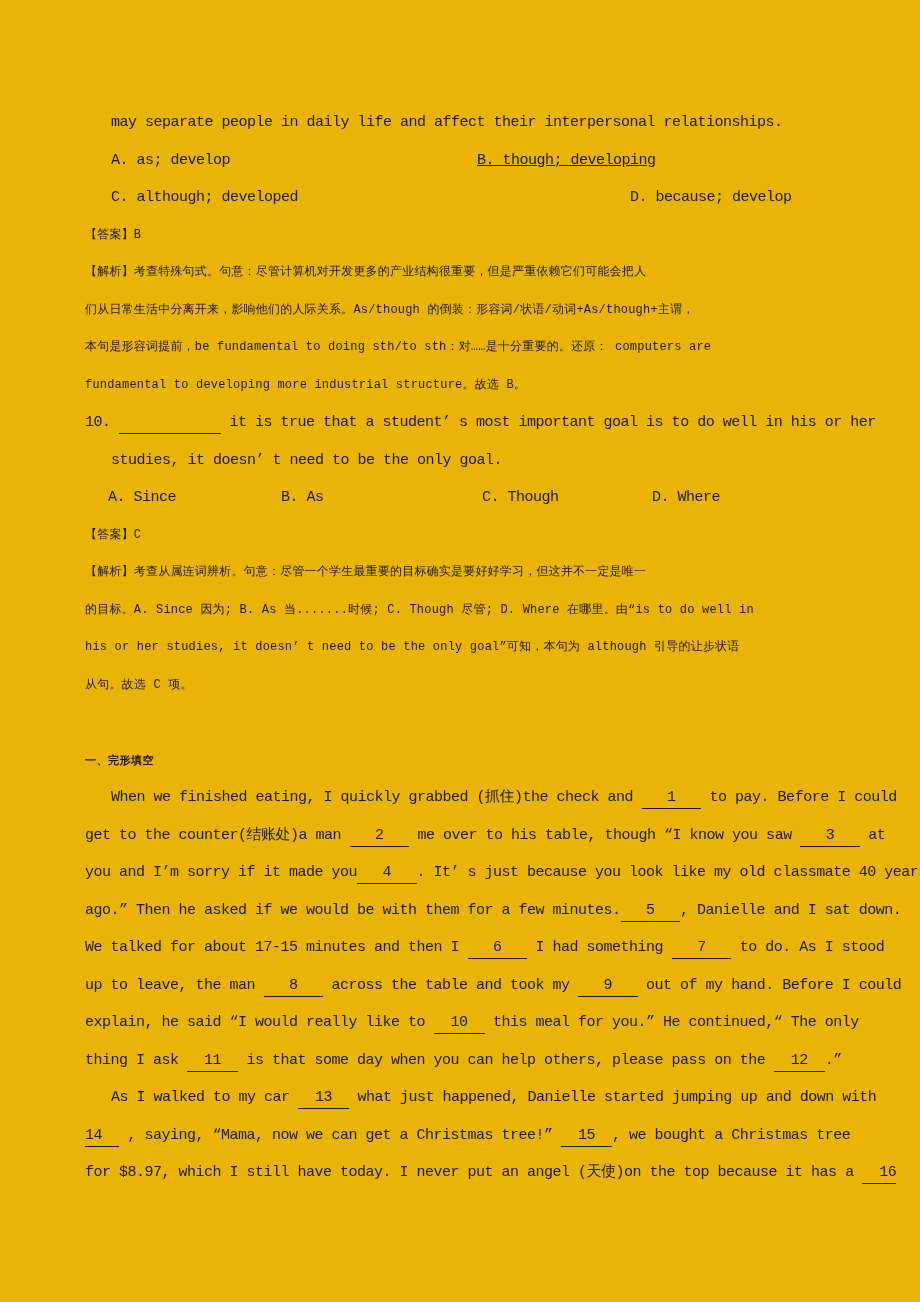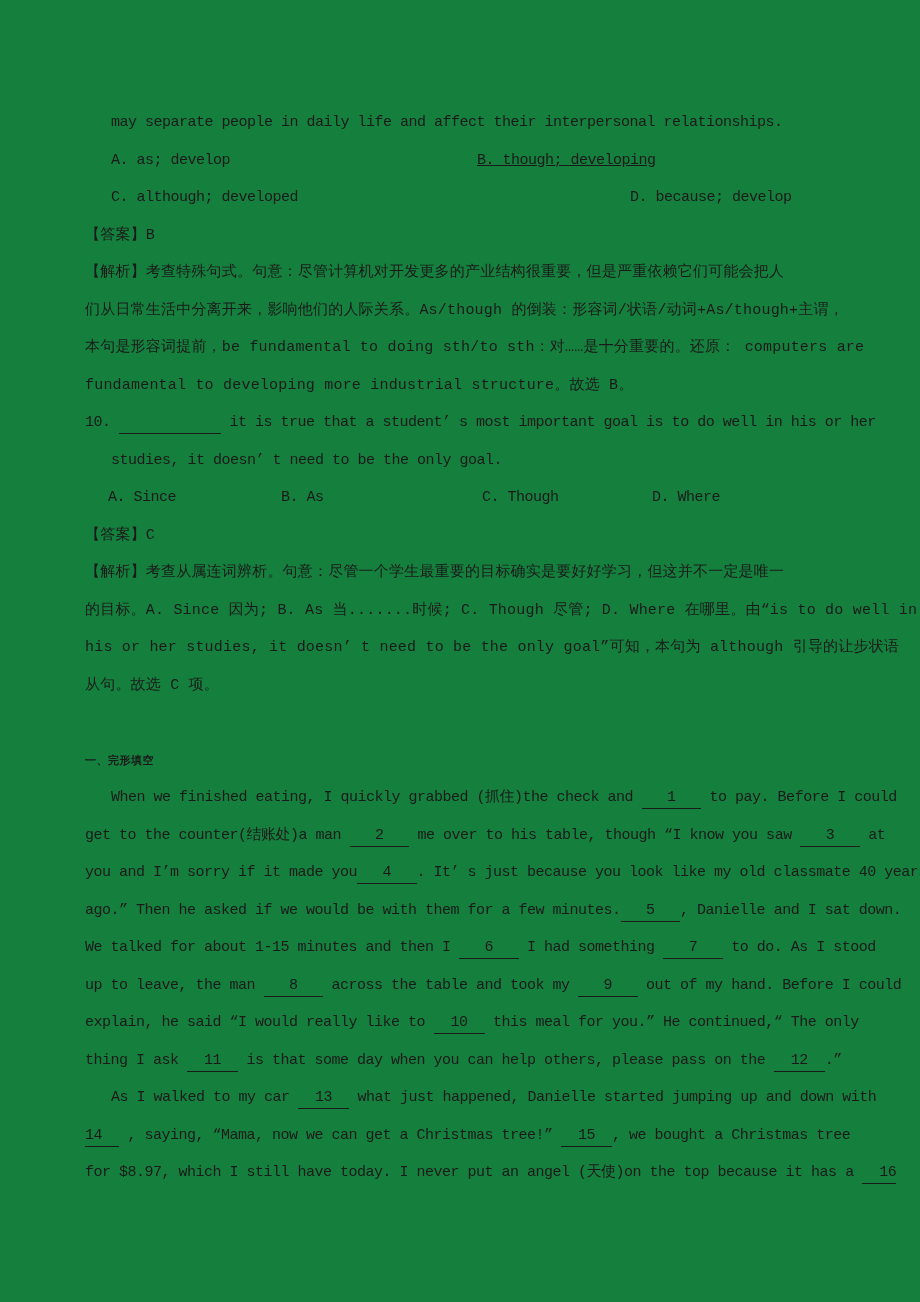--- a/index.html
+++ b/index.html
@@ -1,32 +1,32 @@
 <!DOCTYPE html>
 <html><head>
 <meta charset="utf-8">
 <style>
   html,body{margin:0;padding:0;background:#ffffff;}
   .page{
     position:relative;
     width:920px;height:1302px;
     box-sizing:border-box;
     padding:104px 64px 0 85px;
-    background:#15803d;
+    background:#eab308;
     color:#1a1a1a;
     font-family:"Liberation Mono","DejaVu Sans Mono",monospace;
     overflow:hidden;
   }
   .line{
     height:37.5px;line-height:37.5px;
     white-space:pre;
     font-size:15px;letter-spacing:-0.5px;
   }
   .indent{padding-left:26px;}
-  .cjk .line, .line.cjk{font-size:15px;letter-spacing:0.2px;}
+  .cjk .line, .line.cjk{font-size:12px;letter-spacing:0.2px;}
   .blank{
     display:inline-block;
     line-height:21px;
     border-bottom:1.2px solid #1a1a1a;
     white-space:pre;
   }
   .optrow{position:relative;}
   .optrow span{position:absolute;top:0;}
   .opt2a span:nth-child(1){left:26px;}
   .opt2a span:nth-child(2){left:392px;text-decoration:underline;}
@@ -77,21 +77,21 @@
     </div>
 
   <div class="spacer"></div>
   <div class="heading">一、完形填空</div>
 
   <div>
       <div class="line indent"><span>When we finished eating, I quickly grabbed (抓住)the check and </span><span class="blank">   1   </span><span> to pay. Before I could</span></div>
       <div class="line"><span>get to the counter(结账处)a man </span><span class="blank">   2   </span><span> me over to his table, though “I know you saw </span><span class="blank">   3   </span><span> at</span></div>
       <div class="line"><span>you and I’m sorry if it made you</span><span class="blank">   4   </span><span>. It’ s just because you look like my old classmate 40 years</span></div>
       <div class="line"><span>ago.” Then he asked if we would be with them for a few minutes.</span><span class="blank">   5   </span><span>, Danielle and I sat down.</span></div>
-      <div class="line"><span>We talked for about 1-15 minutes and then I </span><span class="blank">   6   </span><span> I had something </span><span class="blank">   7   </span><span> to do. As I stood</span></div>
+      <div class="line"><span>We talked for about 17-15 minutes and then I </span><span class="blank">   6   </span><span> I had something </span><span class="blank">   7   </span><span> to do. As I stood</span></div>
       <div class="line"><span>up to leave, the man </span><span class="blank">   8   </span><span> across the table and took my </span><span class="blank">   9   </span><span> out of my hand. Before I could</span></div>
       <div class="line"><span>explain, he said “I would really like to </span><span class="blank">  10  </span><span> this meal for you.” He continued,“ The only</span></div>
       <div class="line"><span>thing I ask </span><span class="blank">  11  </span><span> is that some day when you can help others, please pass on the </span><span class="blank">  12  </span><span>.”</span></div>
     </div>
   <div>
       <div class="line indent"><span>As I walked to my car </span><span class="blank">  13  </span><span> what just happened, Danielle started jumping up and down with</span></div>
       <div class="line"><span class="blank">14  </span><span> , saying, “Mama, now we can get a Christmas tree!” </span><span class="blank">  15  </span><span>, we bought a Christmas tree</span></div>
       <div class="line"><span>for $8.97, which I still have today. I never put an angel (天使)on the top because it has a </span><span class="blank">  16</span></div>
     </div>
 

